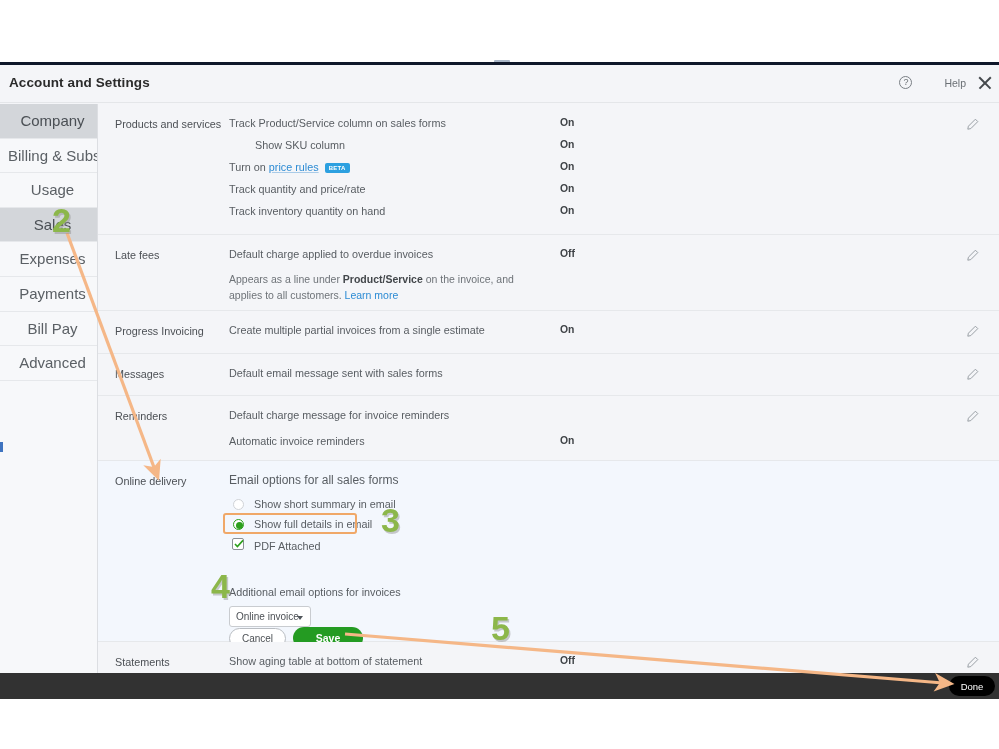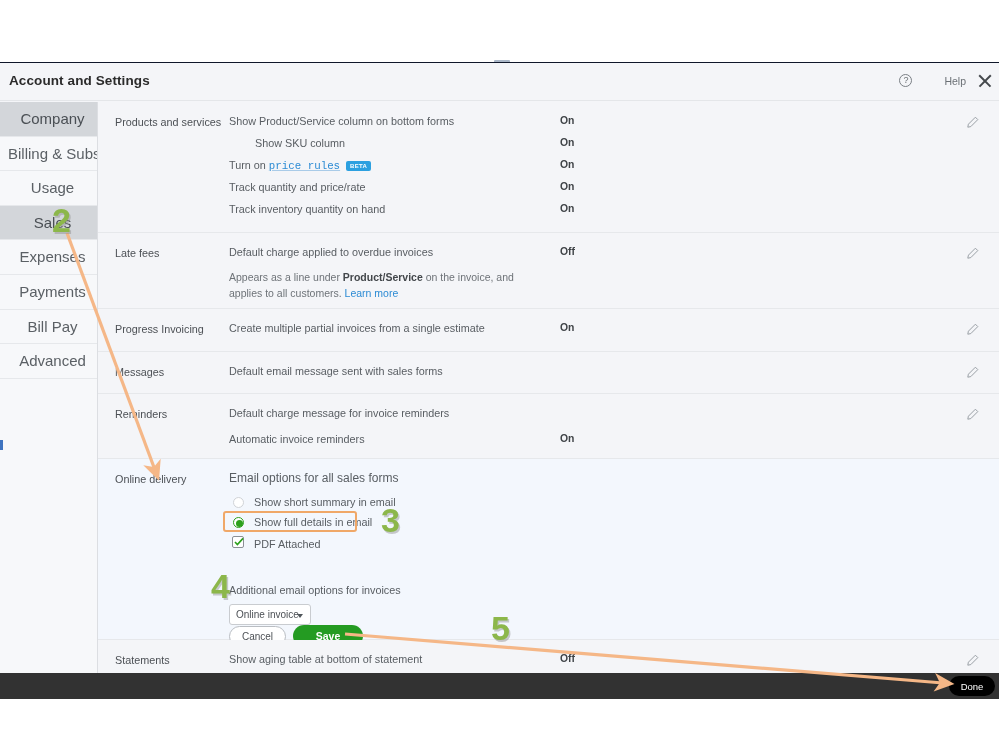--- a/index.html
+++ b/index.html
@@ -8,21 +8,21 @@
     background: #ffffff;
     font-family: "Liberation Sans", sans-serif;
     overflow: hidden;
   }
   #root { position: relative; width: 999px; height: 749px; background: #ffffff; }
 
   
   .dialog {
     position: absolute; left: 0; top: 62px; width: 999px; height: 611px;
     background: #f4f5f8;
-    border-top: 1px solid #0f172a;
+    border-top: 3px solid #0f172a;
   }
   .dlg-header {
     position: relative; height: 38px; background: #f4f5f8;
     border-bottom: 1px solid #e4e6e9;
   }
   .dlg-title {
     position: absolute; left: 9px; top: 10px;
     font-size: 13.5px; font-weight: bold; color: #2b2b2b;
     letter-spacing: .1px;
   }
@@ -94,21 +94,21 @@
   .line .val {
     position: absolute; left: 331px; top: 1px;
     font-size: 10.4px; color: #3f4347; font-weight: 600;
   }
   .desc {
     position: relative; font-size: 10.5px; color: #6e7378; line-height: 16px;
     width: 300px; margin-top: 2px;
   }
   .desc b { color: #43474b; }
   a.lnk { color: #2c8bd4; text-decoration: none; }
-  a.lnk.ul { text-decoration: underline; text-decoration-color: #a9cbe8; font-family: Liberation Mono, monospace; }
+  a.lnk.ul { text-decoration: underline; text-decoration-color: #a9cbe8; }
   .beta {
     display: inline-block; vertical-align: 1px; margin-left: 6px;
     background: #2ca0e0; color: #fff; font-size: 6px; font-weight: bold;
     padding: 2px 4px 1.5px 4px; border-radius: 2px; letter-spacing: .3px;
   }
   .pencil {
     position: absolute; right: 20px; top: 14px;
     width: 13px; height: 13px; cursor: pointer;
   }
   .pencil svg { display: block; }
@@ -220,21 +220,21 @@
         <div class="nav-item">Advanced</div>
         <div class="left-sliver"></div>
       </div>
 
       <div class="content">
 
         <div class="row" style="height:131px">
           <div class="row-label">Products and services</div>
           <div class="lines">
             <div class="line">
-              <span class="txt">Show Product/Service column on bottom forms</span>
+              <span class="txt">Track Product/Service column on sales forms</span>
               <span class="val">On</span>
             </div>
             <div class="line">
               <span class="txt indent">Show SKU column</span>
               <span class="val">On</span>
             </div>
             <div class="line">
               <span class="txt"><span>Turn on </span><a class="lnk ul" href="#">price rules</a><span class="beta">BETA</span></span>
               <span class="val">On</span>
             </div>

